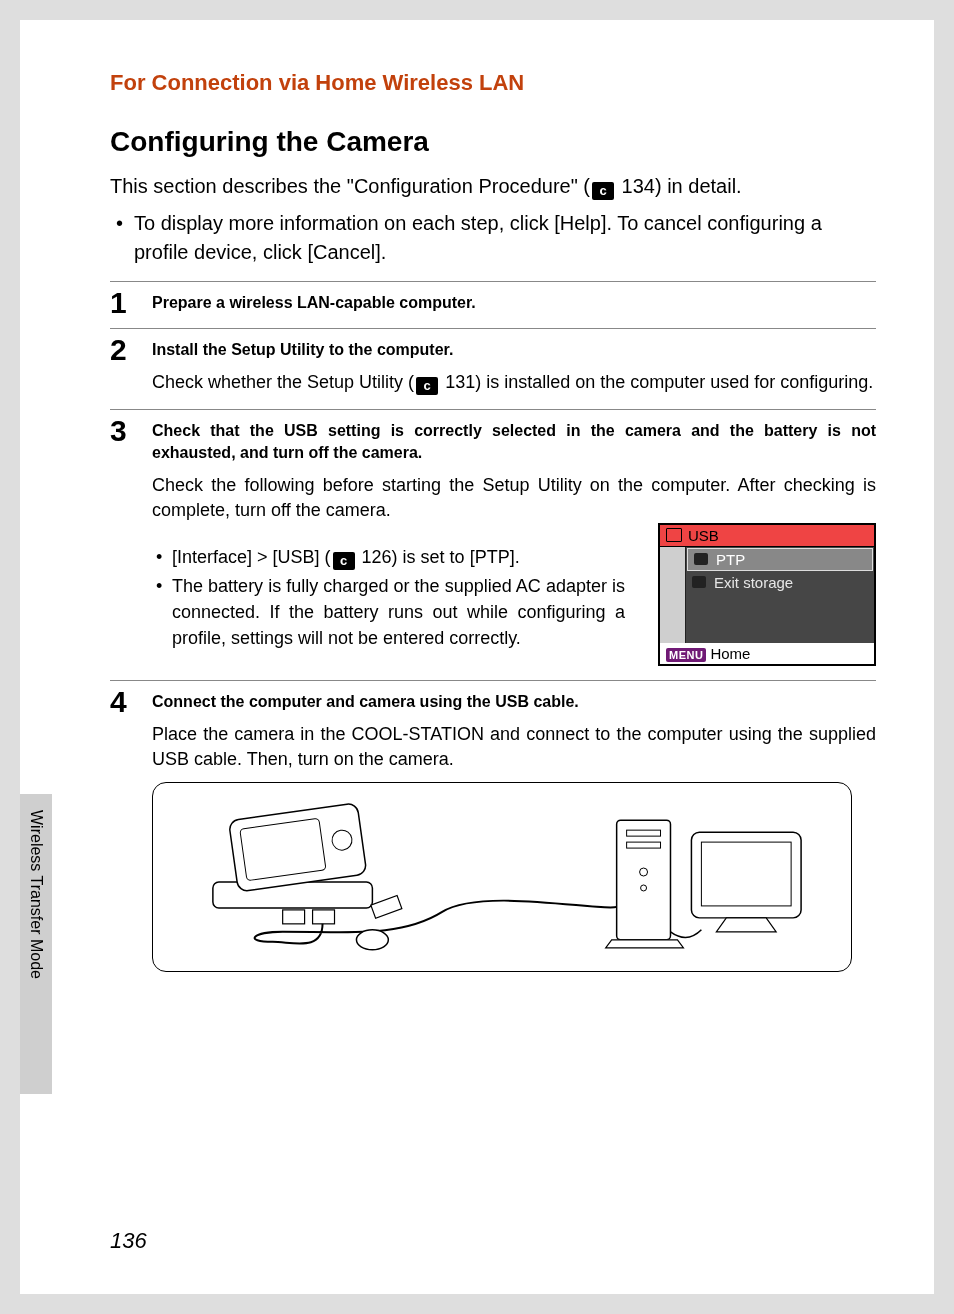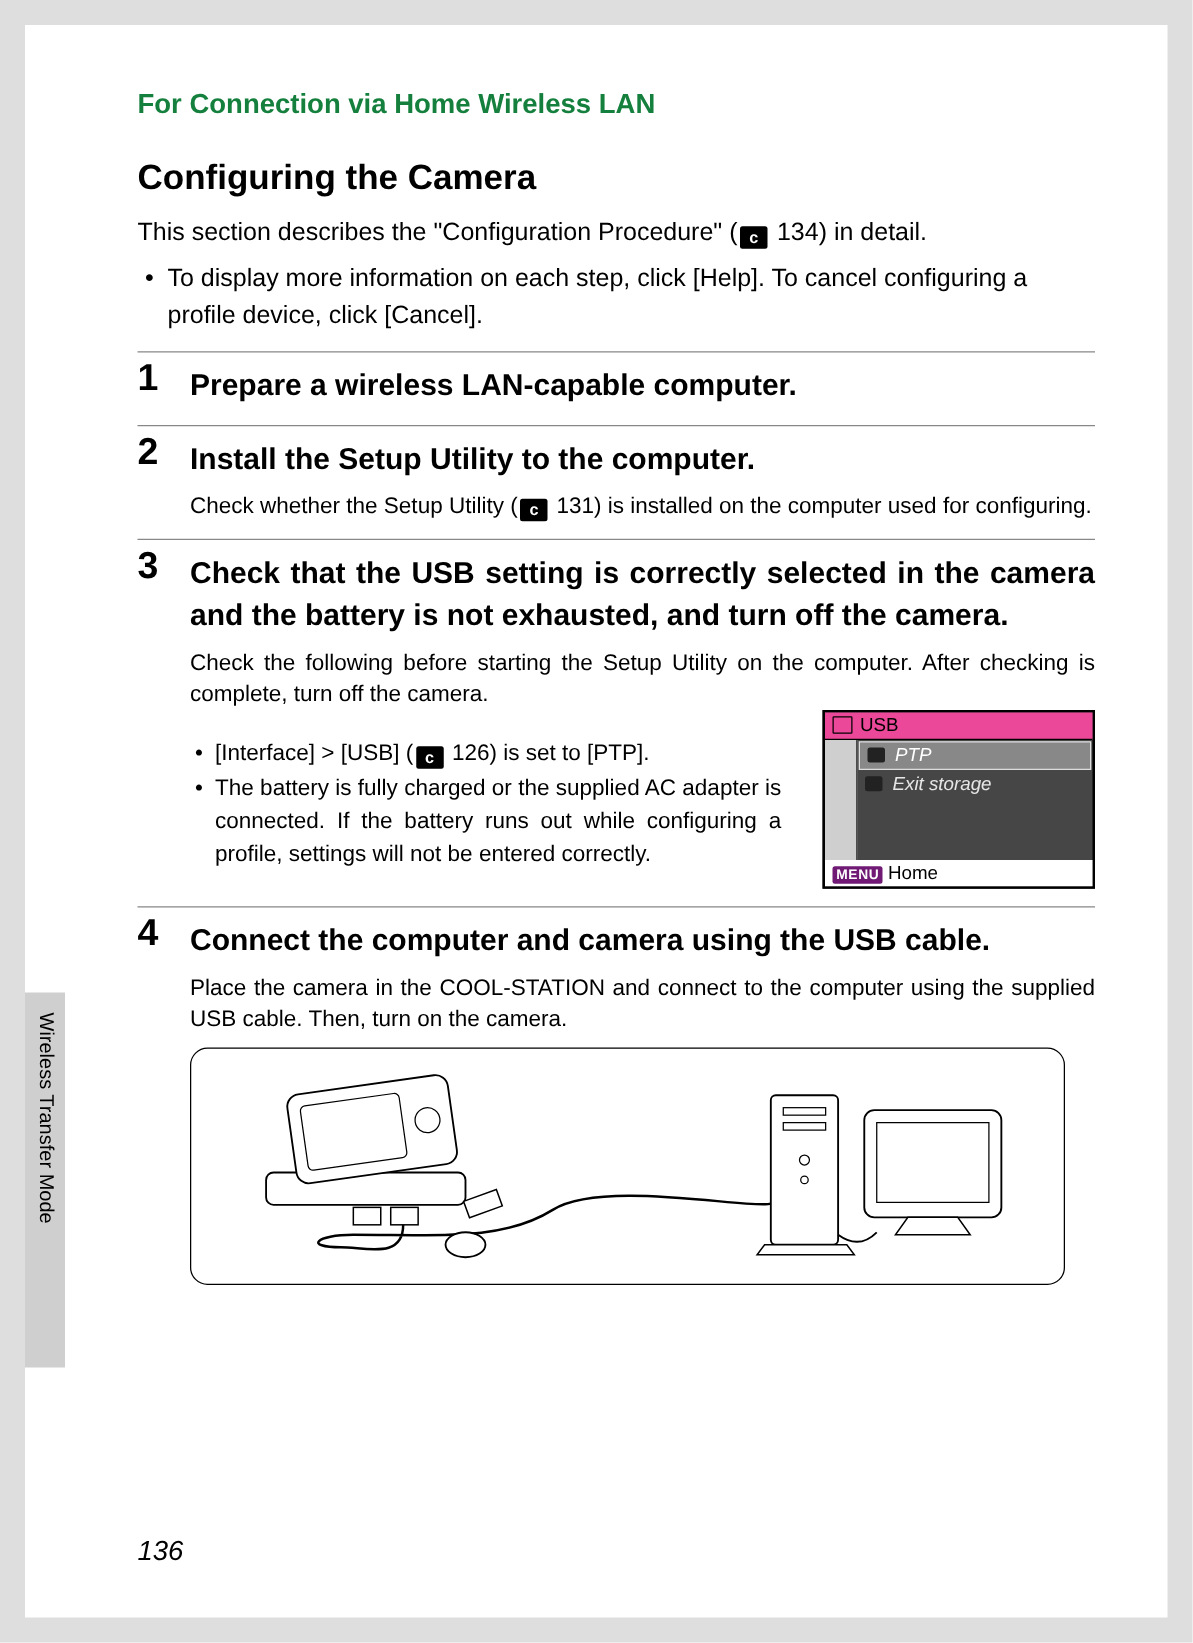--- a/index.html
+++ b/index.html
@@ -9,21 +9,21 @@
     position: absolute;
     left: 20px; top: 20px;
     width: 914px; height: 1274px;
     background: #fff;
     padding: 50px 58px 40px 90px;
   }
   .section-header {
     font-size: 22px;
     font-weight: 600;
     margin-bottom: 30px;
-    color: #15803d;
+    color: #c2410c;
   }
   .title {
     font-size: 28px;
     font-weight: 700;
     margin-bottom: 14px;
     color: #000;
   }
   .intro {
     font-size: 20px;
     line-height: 1.45;
@@ -60,21 +60,21 @@
     padding: 10px 0 14px 0;
     position: relative;
   }
   .step-num {
     position: absolute;
     left: 0; top: 4px;
     font-size: 30px;
     font-weight: 700;
   }
   .step-head {
-    font-size: 24px;
+    font-size: 16px;
     font-weight: 600;
     margin-left: 42px;
     line-height: 1.4;
     text-align: justify;
   }
   .step-body {
     margin-left: 42px;
     margin-top: 8px;
     font-size: 18px;
     line-height: 1.4;
@@ -102,21 +102,21 @@
   .flex3 .textcol { flex: 1; }
   
   .lcd {
     width: 218px;
     border: 2px solid #000;
     background: #464646;
     color: #fff;
     font-size: 15px;
   }
   .lcd-title {
-    background: #ec4899;
+    background: #ef4444;
     color: #000;
     padding: 2px 6px 2px 28px;
     font-weight: 500;
     position: relative;
     border-bottom: 1px solid #000;
   }
   .lcd-title::before {
     content: "";
     position: absolute;
     left: 6px; top: 3px;
@@ -128,21 +128,20 @@
   .lcd-side {
     width: 26px;
     background: #cfcfcf;
     border-right: 1px solid #222;
   }
   .lcd-list { flex: 1; }
   .lcd-item {
     padding: 2px 8px 2px 28px;
     position: relative;
     color: #e6e6e6;
-    font-style: italic;
   }
   .lcd-item.sel {
     background: #888;
     color: #fff;
     border: 1px solid #ddd;
     margin: 1px;
   }
   .lcd-item::before {
     content: "";
     position: absolute;

